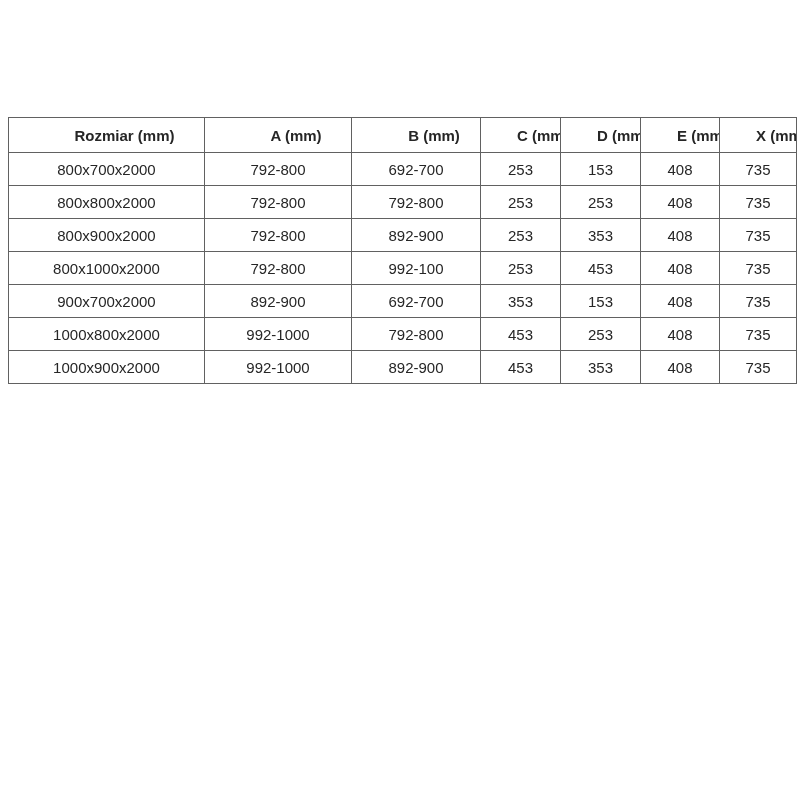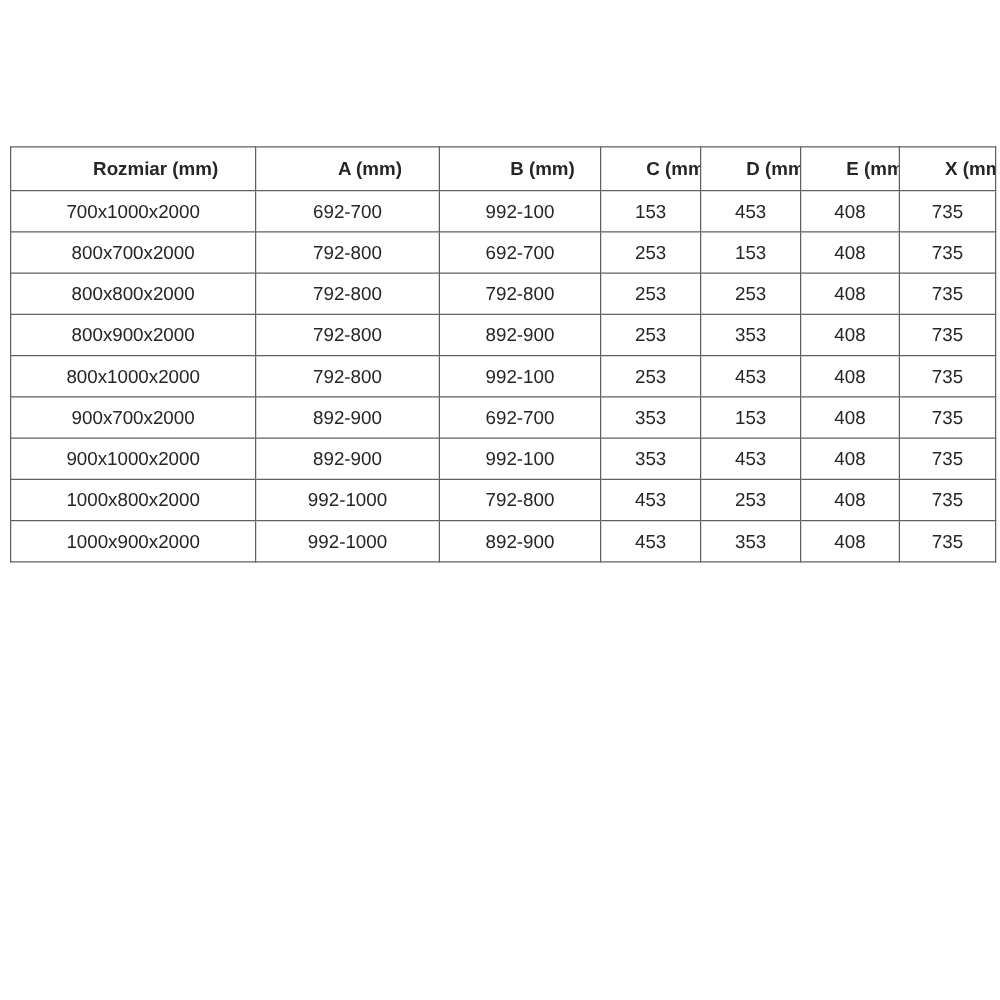--- a/index.html
+++ b/index.html
@@ -68,29 +68,20 @@
           <th>A (mm)</th>
           <th>B (mm)</th>
           <th>C (mm)</th>
           <th>D (mm)</th>
           <th>E (mm)</th>
           <th>X (mm)</th>
         </tr>
     </thead>
     <tbody id="table-body">
         <tr>
-          <td>700x1000x2000</td>
-          <td>692-700</td>
-          <td>992-100</td>
-          <td>153</td>
-          <td>453</td>
-          <td>408</td>
-          <td>735</td>
-        </tr>
-        <tr>
           <td>800x700x2000</td>
           <td>792-800</td>
           <td>692-700</td>
           <td>253</td>
           <td>153</td>
           <td>408</td>
           <td>735</td>
         </tr>
         <tr>
           <td>800x800x2000</td>
@@ -122,29 +113,20 @@
         <tr>
           <td>900x700x2000</td>
           <td>892-900</td>
           <td>692-700</td>
           <td>353</td>
           <td>153</td>
           <td>408</td>
           <td>735</td>
         </tr>
         <tr>
-          <td>900x1000x2000</td>
-          <td>892-900</td>
-          <td>992-100</td>
-          <td>353</td>
-          <td>453</td>
-          <td>408</td>
-          <td>735</td>
-        </tr>
-        <tr>
           <td>1000x800x2000</td>
           <td>992-1000</td>
           <td>792-800</td>
           <td>453</td>
           <td>253</td>
           <td>408</td>
           <td>735</td>
         </tr>
         <tr>
           <td>1000x900x2000</td>

